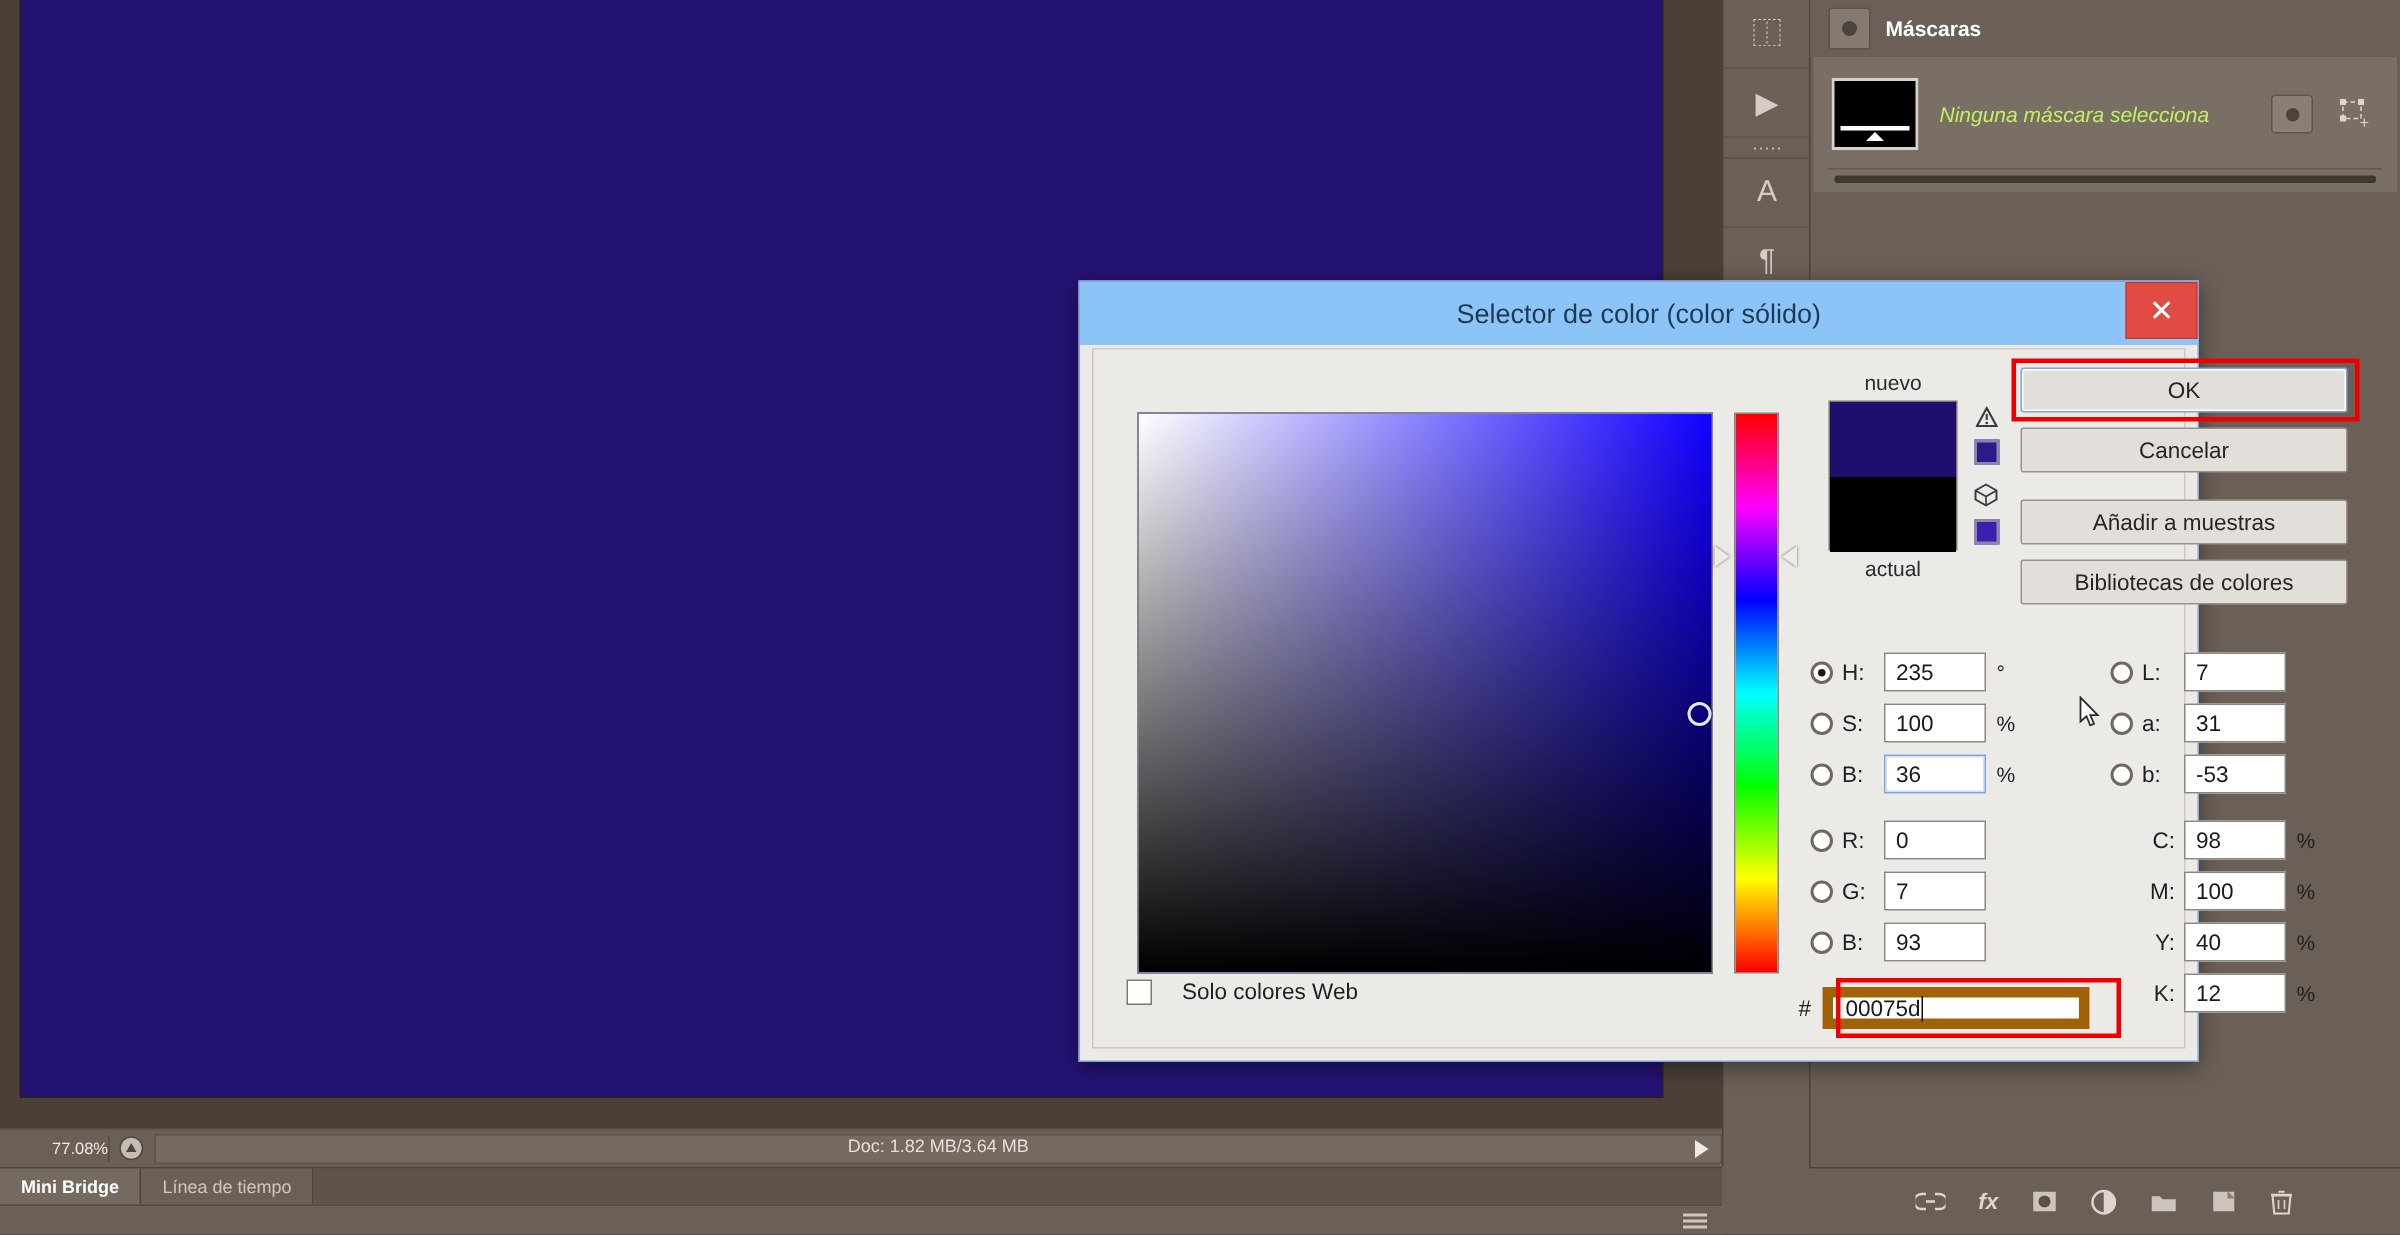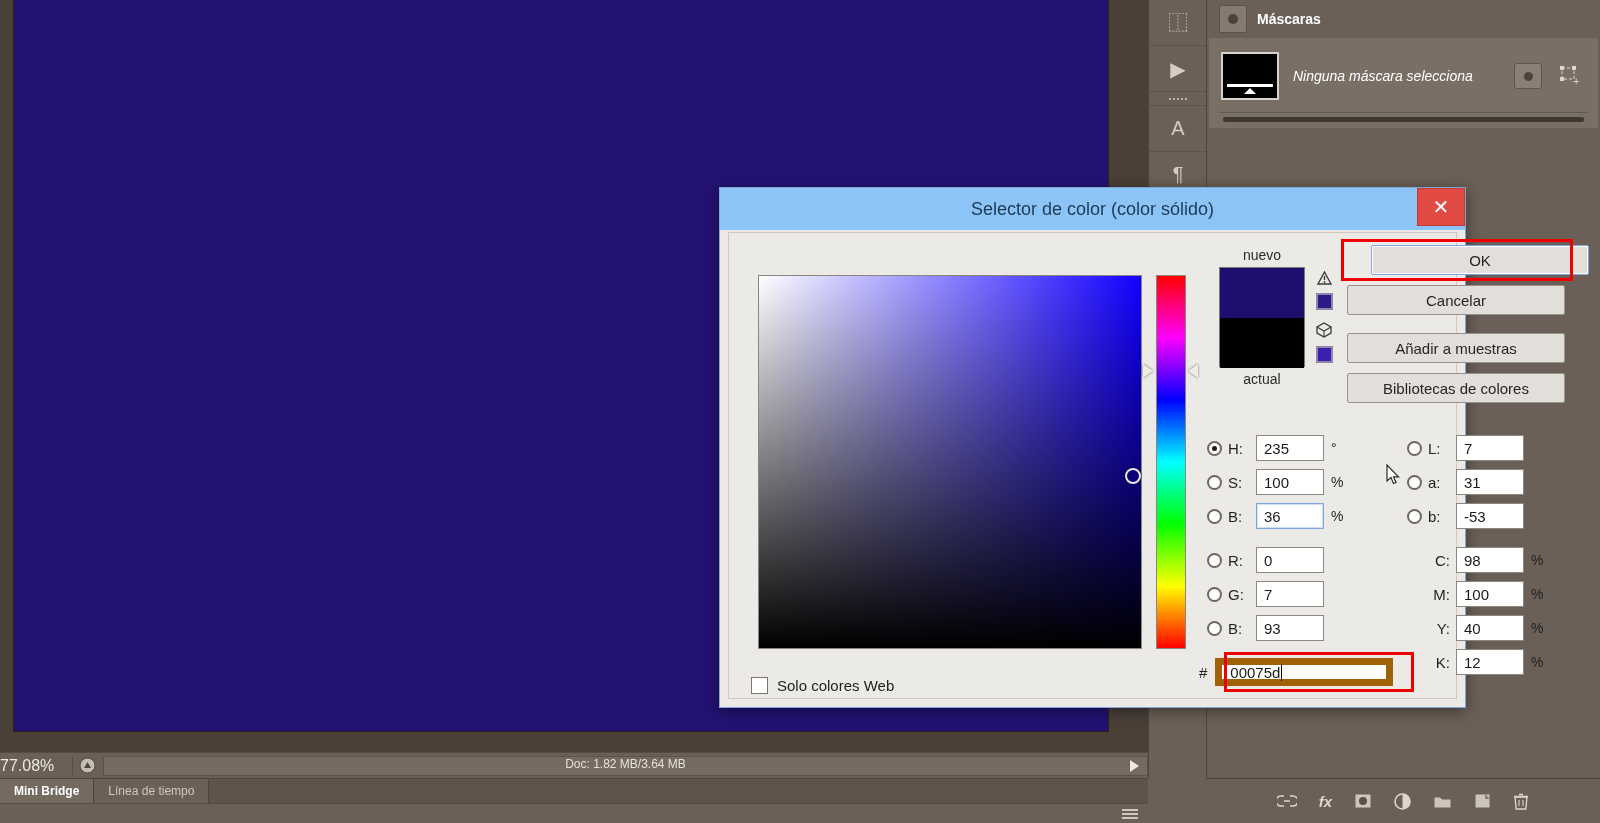--- a/index.html
+++ b/index.html
@@ -23,21 +23,21 @@
     box-shadow: 0 0 0 1px #2b211b;
   }
   .doc-canvas { position:absolute; inset:0; background:#241273; }
 
   
   .statusbar {
     position:absolute; left:0; top:752px; width:1148px; height:26px;
     background:#6b6057; border-top:1px solid #564c44;
     display:flex; align-items:center; color:#e6e0d8; font-size:12px;
   }
-  .zoom-val { width:72px; text-align:left; color:#efe9e2; font-size:16px;}
+  .zoom-val { width:72px; text-align:right; color:#efe9e2; font-size:11px;}
   .status-sep { width:1px; height:18px; background:#564c44; }
   .thumb-icon {
     width:28px; display:flex; align-items:center; justify-content:center;
   }
   .thumb-icon svg { opacity:.9; }
   .doc-info {
     flex:1; background:#756a61; height:20px; margin:0 0 0 2px;
     display:flex; align-items:flex-start; justify-content:center;
     position:relative; border:1px solid #5d534a;
   }
@@ -104,21 +104,21 @@
   }
   .mask-thumb .line {
     position:absolute; left:4px; right:4px; bottom:11px; height:3px; background:#fff;
   }
   .mask-thumb .tri {
     position:absolute; left:50%; bottom:4px; transform:translateX(-50%);
     width:0;height:0;border-left:6px solid transparent;border-right:6px solid transparent;
     border-bottom:6px solid #fff;
   }
   .mask-label {
-    flex:1; color:#ffffff; font-style:italic; font-size:14px;
+    flex:1; color:#bef264; font-style:italic; font-size:14px;
   }
   .mask-icon-btn {
     width:28px;height:26px;background:#8a7f74;border:1px solid #5f554c;border-radius:3px;
     display:flex;align-items:center;justify-content:center;
   }
   .mask-icon-btn i { width:9px;height:9px;border-radius:50%;background:#4b433c; }
   .mask-add { width:30px;height:26px; display:flex;align-items:center;justify-content:center;color:#ded6ce;}
   .panel-sep { height:1px; background:#625850; margin:4px 10px; }
   .density-row { display:flex; align-items:center; padding:10px 12px 4px 12px; }
   .density-label { color:#f0ebe4; font-size:13px; flex:1; }
@@ -202,21 +202,21 @@
   .warn-sw { width:17px;height:17px;border:2px solid #8e86a8; }
   .warn-ico { font-size:14px; color:#4a4a4a; line-height:1; }
 
   
   .btn-col { position:absolute; left:618px; top:12px; width:218px; }
   .pbtn {
     width:218px; height:30px; background:#e2dfda; border:1px solid #9a938b;
     font-size:15px; color:#262626; display:flex; align-items:center; justify-content:center;
     margin-bottom:10px; border-radius:2px;
   }
-  .pbtn.ok-inner { border:1px solid #7fa6d9; box-shadow: inset 0 0 0 1px #fff; margin-left: 24px; }
+  .pbtn.ok-inner { border:1px solid #7fa6d9; box-shadow: inset 0 0 0 1px #fff; }
   .ok-highlight {
     position:absolute; left:612px; top:6px; width:232px; height:42px;
     border:3px solid #ee0000; pointer-events:none;
   }
   .btn-gap { height:8px; }
 
   
   .fields { position:absolute; left:478px; top:198px; width:360px; }
   .frow { display:flex; align-items:center; height:34px; }
   .radio {
@@ -234,21 +234,21 @@
   }
   .finput.focus { border:1px solid #7fa6d9; box-shadow: inset 0 0 0 1px #cfe0f5; }
   .funit { width:26px; padding-left:7px; font-size:14px; color:#1f1f1f; }
   .col-left { position:absolute; left:0; top:0; width:190px; }
   .col-right { position:absolute; left:200px; top:0; width:190px; }
   .frow.indent { padding-left:21px; }
   .frow.rightlbl .flbl { width:28px; text-align:right; padding-right:6px; }
   .spacer { height:10px; }
 
   
-  .websafe { position:absolute; left:22px; bottom:4px; display:flex; align-items:flex-start; gap:9px; }
+  .websafe { position:absolute; left:22px; bottom:28px; display:flex; align-items:flex-start; gap:20px; }
   .chk { width:17px;height:17px;background:#fff;border:1px solid #7d766e; }
   .websafe-lbl { font-size:15px; color:#1f1f1f; }
   .hexwrap { position:absolute; left:470px; bottom:12px; display:flex; align-items:center; gap:8px; }
   .hash { font-size:15px; color:#1f1f1f; }
   .hexfield {
     width:178px;height:28px;background:#fff;border:7px solid #a16207;
     font-size:15px;color:#1a1a1a;display:flex;align-items:center;padding-left:8px;
   }
   .caret { width:1px;height:17px;background:#111;margin-left:1px; }
   .hex-highlight {

